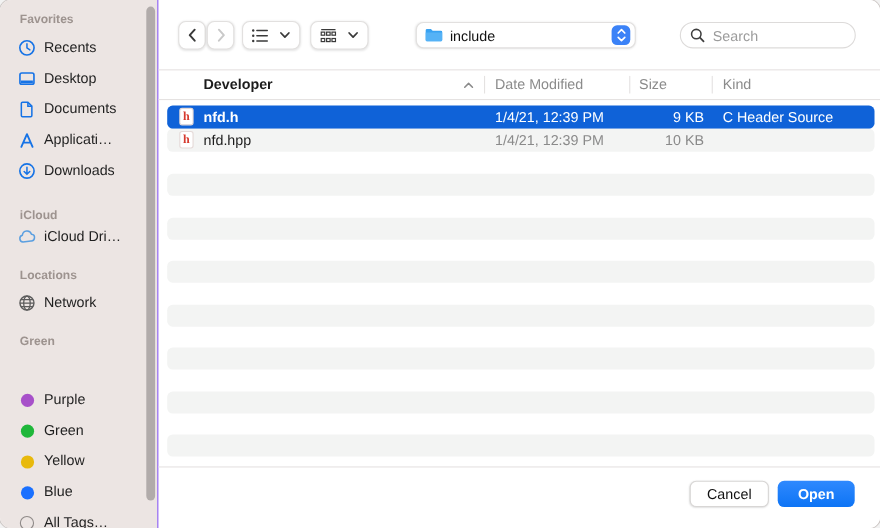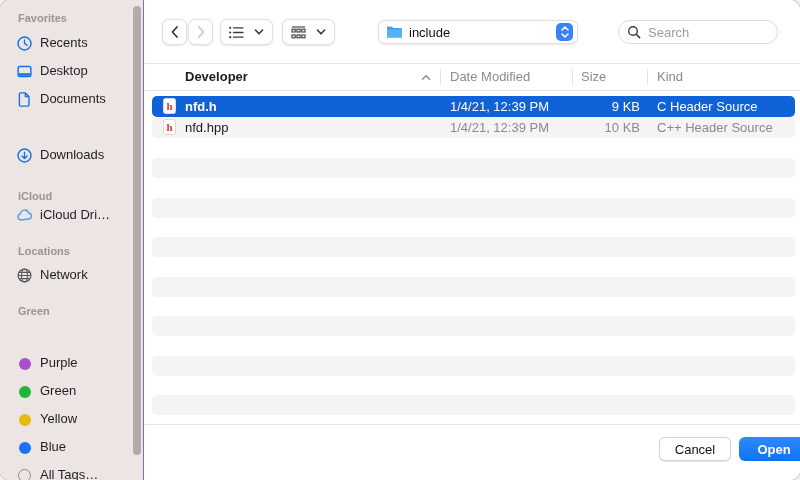--- a/index.html
+++ b/index.html
@@ -45,21 +45,21 @@
   .row .size{left:398px;width:90px;text-align:right;}
   .row .kind{left:505px;}
   .row.alt .date,.row.alt .size,.row.alt .kind{color:#8a8a8a;}
   .ficon{position:absolute;left:11px;top:2px;width:13px;height:16px;background:#fff;border:1px solid #e4d9d7;border-radius:2.5px;
          box-sizing:border-box;display:flex;align-items:center;justify-content:center;
          font-size:11px;font-weight:700;color:#d63a2f;font-family:"Liberation Serif","DejaVu Serif",serif;line-height:1;}
   .stripe{position:absolute;left:8px;width:643px;height:20px;border-radius:5px;background:#f3f4f3;}
   
   .footer-divider{position:absolute;left:0;top:424px;width:656px;height:1px;background:#e5e2e1;}
   .btn{position:absolute;top:437px;height:24px;border-radius:6px;font-size:13px;
-       font-family:"Liberation Sans","DejaVu Sans",sans-serif;cursor:default;margin-left:32px;}
+       font-family:"Liberation Sans","DejaVu Sans",sans-serif;cursor:default;}
   .btn.cancel{left:483px;width:72px;background:#fff;border:1px solid #d8d6d5;box-shadow:0 0.5px 1.5px rgba(0,0,0,0.12);color:#111;}
   .btn.open{left:563px;width:70px;background:linear-gradient(#2f89fe,#0d74f5);border:none;color:#fff;font-weight:700;}
   svg{display:block;}
 </style>
 </head>
 <body>
 
 <div class="window">
 
   <div class="sidebar">
@@ -88,20 +88,28 @@
     <div class="side-item" style="top:91px">
       <span class="ic">
         <svg width="17" height="17" viewBox="0 0 16 16">
             <path d="M4.2 1.8h4.6l3.4 3.4v8a1 1 0 0 1-1 1H4.2a1 1 0 0 1-1-1v-10.4a1 1 0 0 1 1-1z" fill="none" stroke="#1673e6" stroke-width="1.3"></path>
             <path d="M8.8 1.8v3.4h3.4" fill="none" stroke="#1673e6" stroke-width="1.3"></path>
           </svg>
       </span>
       <span class="lbl">Documents</span>
     </div>
 
+    <div class="side-item" style="top:119px">
+      <span class="ic">
+        <svg width="17" height="17" viewBox="0 0 16 16">
+            <path d="M3.2 13.6 L8 2.8 L12.8 13.6 M4.9 10 h6.2" fill="none" stroke="#1673e6" stroke-width="1.6" stroke-linecap="round" stroke-linejoin="round"></path>
+          </svg>
+      </span>
+      <span class="lbl">Applicati…</span>
+    </div>
 
     <div class="side-item" style="top:147px">
       <span class="ic">
         <svg width="17" height="17" viewBox="0 0 16 16">
             <circle cx="8" cy="8" r="6.1" fill="none" stroke="#1673e6" stroke-width="1.4"></circle>
             <path d="M8 4.8v5.6 M5.6 8.4 L8 10.8 L10.4 8.4" fill="none" stroke="#1673e6" stroke-width="1.3" stroke-linecap="round" stroke-linejoin="round"></path>
           </svg>
       </span>
       <span class="lbl">Downloads</span>
     </div>
@@ -255,21 +263,20 @@
       <span class="cell name">nfd.h</span>
       <span class="cell date">1/4/21, 12:39 PM</span>
       <span class="cell size">9 KB</span>
       <span class="cell kind">C Header Source</span>
     </div>
     <div class="row alt" style="top:117px">
       <span class="ficon">h</span>
       <span class="cell name">nfd.hpp</span>
       <span class="cell date">1/4/21, 12:39 PM</span>
       <span class="cell size">10 KB</span>
-      <span class="cell kind">C++ Header Source</span>
     </div>
 
     <div class="stripe" style="top:158px"></div>
     <div class="stripe" style="top:198px"></div>
     <div class="stripe" style="top:237px"></div>
     <div class="stripe" style="top:277px"></div>
     <div class="stripe" style="top:316px"></div>
     <div class="stripe" style="top:356px"></div>
     <div class="stripe" style="top:395px"></div>
 

